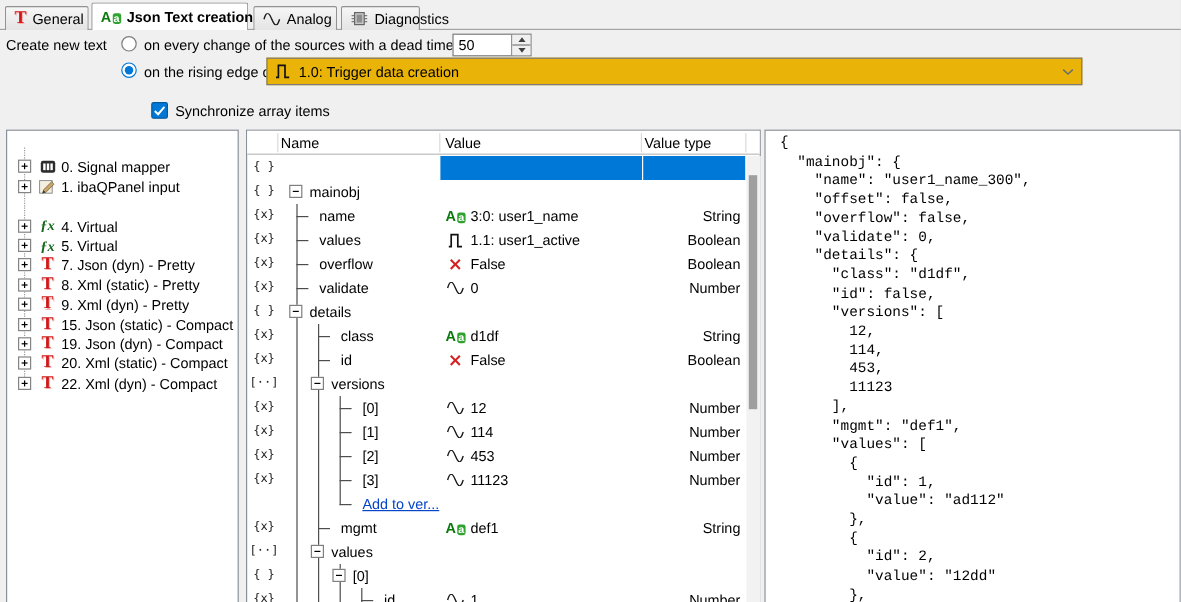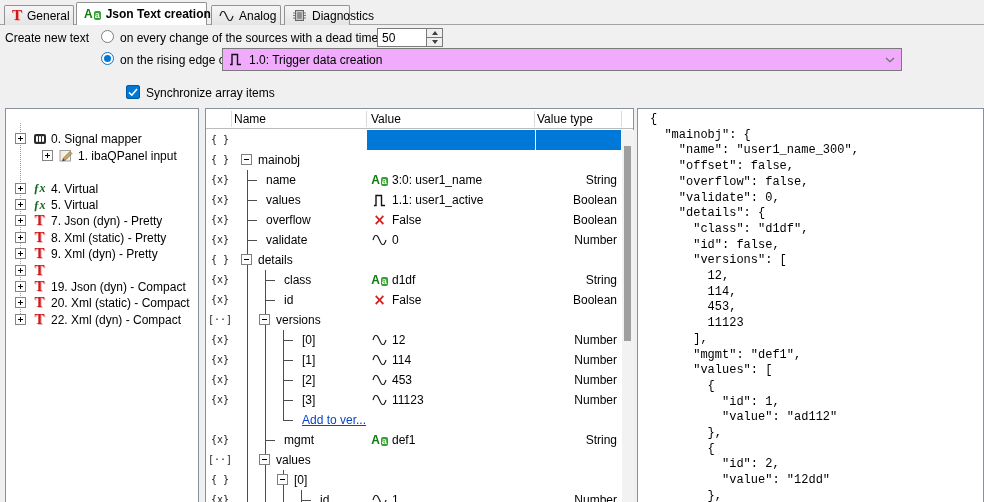--- a/index.html
+++ b/index.html
@@ -32,21 +32,21 @@
   .radio.sel{border-color:#0078d7}
   .radio.sel::after{content:"";position:absolute;left:2px;top:2px;width:7px;height:7px;
        border-radius:50%;background:#0078d7}
   .spin{position:absolute;background:#fff;border:1px solid #7a7a7a;display:flex}
   .spinval{flex:1;padding:2px 0 0 4px}
   .spbtns{width:16px;border-left:1px solid #7a7a7a;display:flex;flex-direction:column}
   .spb{flex:1;background:#f0f0f0;display:flex;align-items:center;justify-content:center}
   .spb+.spb{border-top:1px solid #7a7a7a}
   .tri-up{width:0;height:0;border-left:3px solid transparent;border-right:3px solid transparent;border-bottom:4px solid #404040}
   .tri-dn{width:0;height:0;border-left:3px solid transparent;border-right:3px solid transparent;border-top:4px solid #404040}
-  .combo{position:absolute;background:#f0abfc;border:1px solid #7a7a7a;display:flex;align-items:center;
+  .combo{position:absolute;background:#eab308;border:1px solid #7a7a7a;display:flex;align-items:center;
          gap:7px;padding:0 6px;white-space:nowrap}
   .chev{margin-left:auto;display:inline-flex}
   .btn{position:absolute;background:linear-gradient(#fbfbfb,#e7e7e7);border:1px solid #8b8b8b;
        border-radius:2px;text-align:center;line-height:20px}
   .chk{position:absolute;width:14px;height:14px;background:#0078d7;border:1px solid #005a9e;
        border-radius:2px;display:flex;align-items:center;justify-content:center}
 
   
   .panel{position:absolute;background:#fff;border:1px solid #8a9099}
 
@@ -186,21 +186,21 @@
           <span class="nicon">
             <svg width="14" height="14" viewBox="0 0 14 14">
               <rect x="1" y="2" width="12" height="10" rx="2" fill="#2b2b2b"></rect>
               <rect x="3" y="4.2" width="2" height="5.6" fill="#fff"></rect>
               <rect x="6" y="4.2" width="2" height="5.6" fill="#fff"></rect>
               <rect x="9" y="4.2" width="2" height="5.6" fill="#fff"></rect>
             </svg>
           </span>
           <span class="tlabel">0. Signal mapper</span>
         </div>
-        <div class="titem" style="top: 38.8px; margin-left: 27px;">
+        <div class="titem" style="top: 38.8px;">
           <span class="tbox">
             <span class="ph"></span>
             <span class="pv"></span>
           </span>
           <span class="nicon">
             <svg width="15" height="14" viewBox="0 0 15 14">
               <rect x="1" y="2.5" width="10.5" height="10.5" fill="#f5efdf" stroke="#8a8a8a" stroke-width="0.8"></rect>
               <path d="M4 10.5 L11 3.5 L13 5.5 L6 12.5 Z" fill="#caa46a" stroke="#6b5a33" stroke-width="0.6"></path>
               <path d="M4 10.5 L6 12.5 L3.2 13.2 Z" fill="#333"></path>
             </svg>
@@ -258,20 +258,21 @@
           <span class="tlabel">9. Xml (dyn) - Pretty</span>
         </div>
         <div class="titem" style="top: 153.6px;">
           <span class="tbox">
             <span class="ph"></span>
             <span class="pv"></span>
           </span>
           <span class="nicon">
             <span class="t-ic">T</span>
           </span>
+          <span class="tlabel">15. Json (static) - Compact</span>
         </div>
         <div class="titem" style="top: 170px;">
           <span class="tbox">
             <span class="ph"></span>
             <span class="pv"></span>
           </span>
           <span class="nicon">
             <span class="t-ic">T</span>
           </span>
           <span class="tlabel">19. Json (dyn) - Compact</span>

